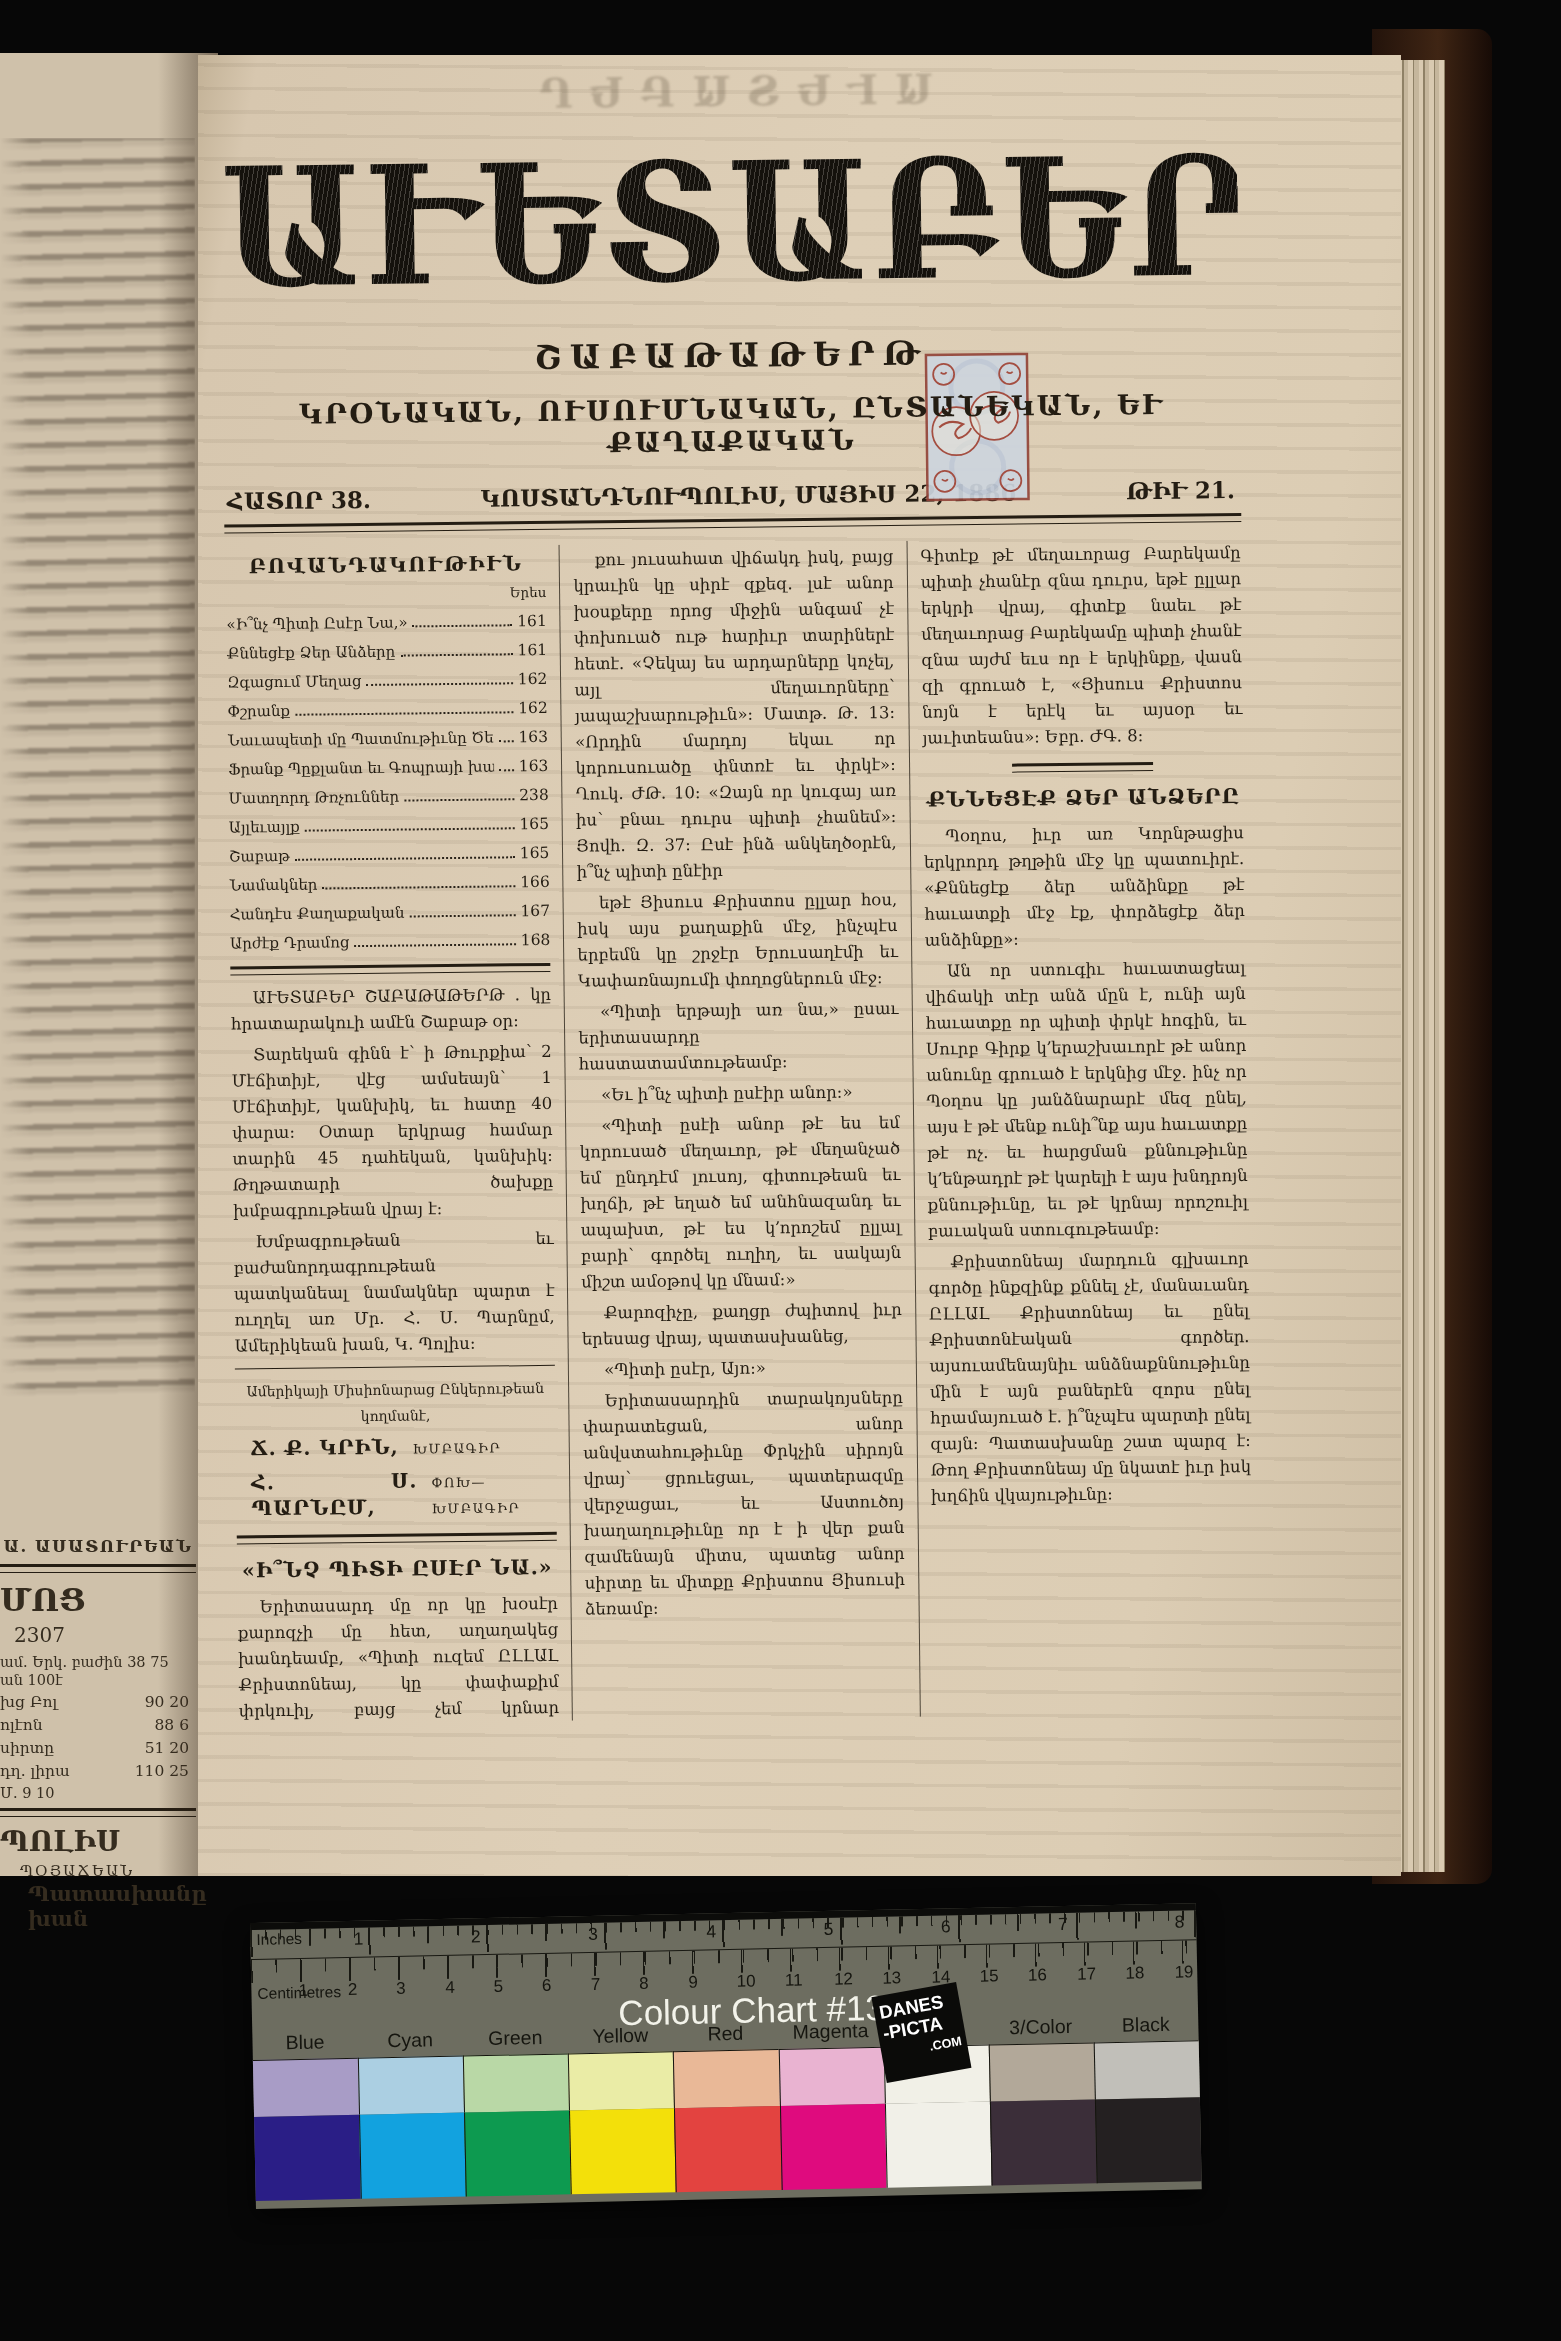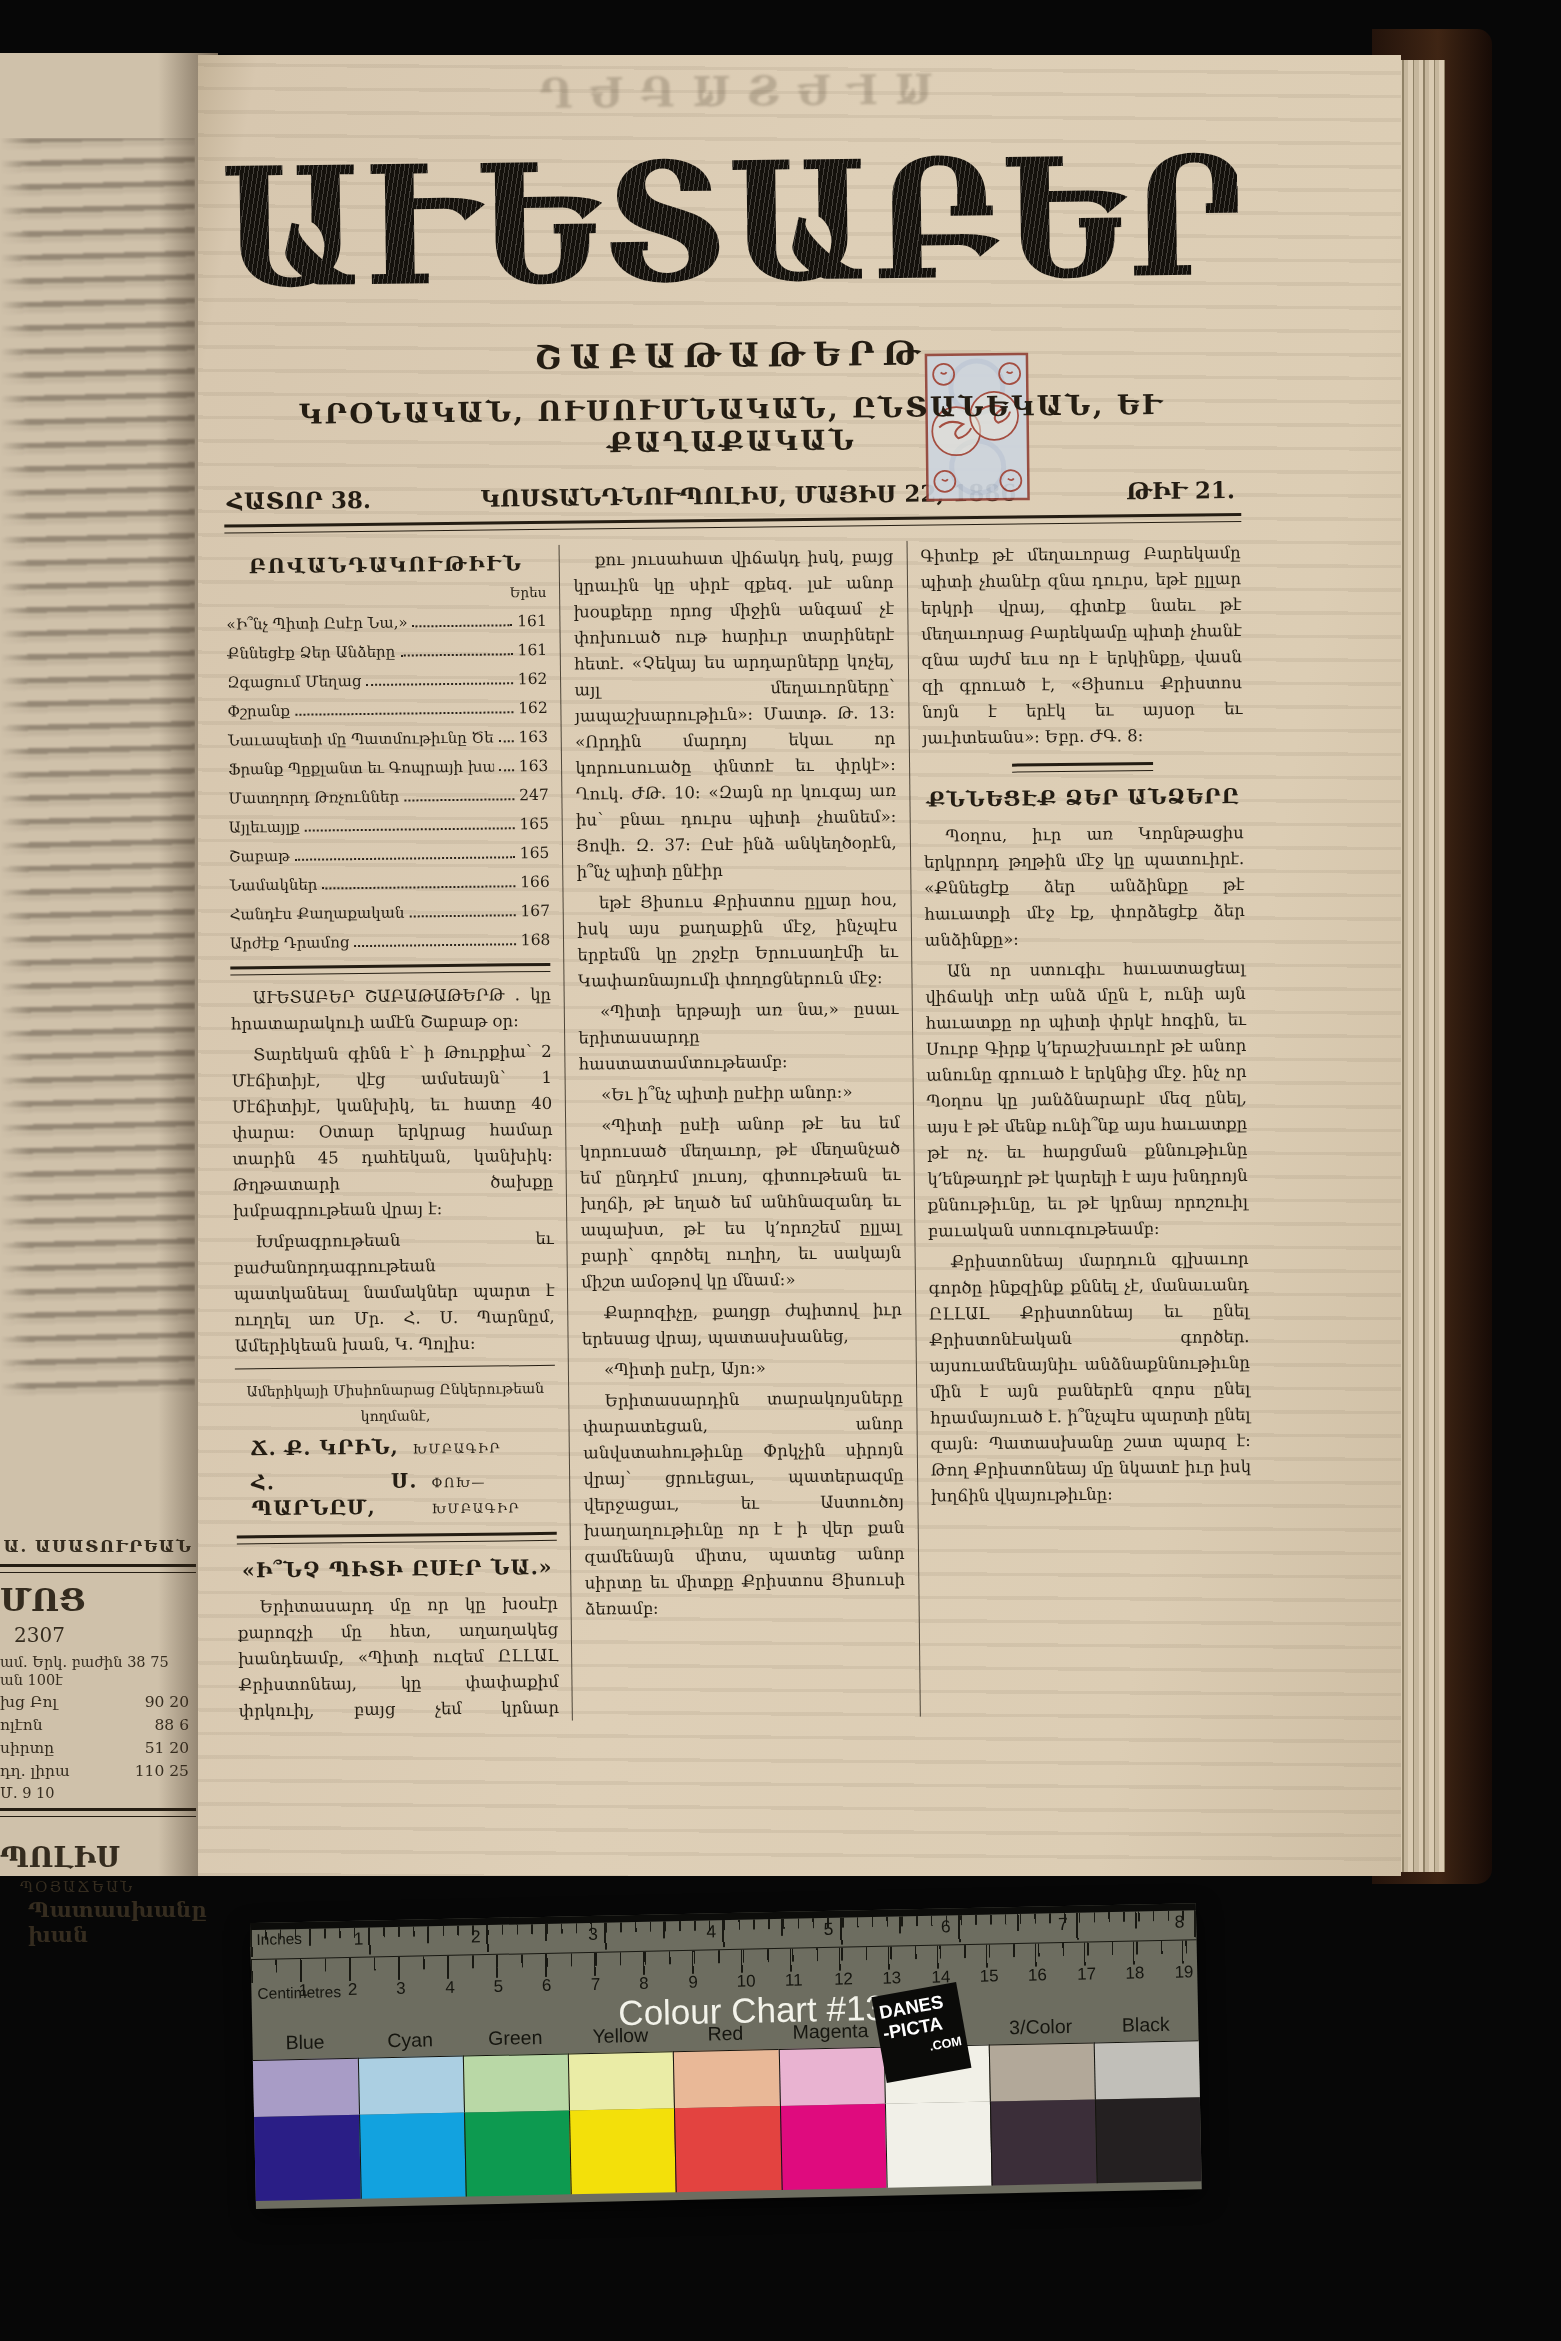--- a/index.html
+++ b/index.html
@@ -16,21 +16,21 @@
   .lp-tex{position:absolute;left:0;top:85px;width:195px;height:1261px;
     background:repeating-linear-gradient(178.6deg,rgba(56,46,34,.38) 0 5.5px,rgba(56,46,34,.08) 5.5px 11.5px,transparent 11.5px 23.5px);
     filter:blur(0.8px);-webkit-mask-image:linear-gradient(90deg,transparent,#000 30px);mask-image:linear-gradient(90deg,transparent,#000 30px);}
   .lp-frag{position:absolute;left:0;top:1484px;width:196px;color:#352c1f;}
   .lp-name{font-weight:bold;font-size:16.5px;text-align:center;letter-spacing:1.5px;}
   .lp-head{font-weight:bold;font-size:32px;margin-top:7px;text-align:center;}
   .lp-year{font-size:20px;margin:4px 0 7px 14px;}
   .lp-small{font-size:14.5px;margin:2px 0;}
   .lp-row{display:flex;justify-content:space-between;font-size:15.5px;margin:5px 0;padding-right:7px;}
   .lp-row b{font-weight:normal;min-width:65px;text-align:right;}
-  .lp-city{font-weight:bold;font-size:28px;margin-top:24px;}
+  .lp-city{font-weight:bold;font-size:28px;margin-top:8px;}
   .lp-agent{font-size:15px;letter-spacing:2px;margin:4px 0 1px 20px;}
   .lp-khan{font-weight:bold;font-size:21px;margin-left:28px;}
 
   .main-page{position:absolute;left:198px;top:55px;width:1203px;height:1821px;
     background:linear-gradient(100deg,#c3b297 0,#d7c7af 60px,#decfb7 45%,#dccdb4 80%,#cdbda3 100%);}
   .main-page::before{content:"";position:absolute;inset:0;
     background:repeating-linear-gradient(0.4deg,rgba(113,98,76,.10) 0 3.5px,transparent 3.5px 23.5px);pointer-events:none;}
   .sheet{position:absolute;inset:0;padding:12px 165px 0 21px;transform:rotate(-0.65deg);transform-origin:50% 0;color:#241d13;}
 
   
@@ -209,21 +209,21 @@
                 <span class="toc-p">163</span>
               </div>
               <div class="toc-row">
                 <span class="toc-t">Ֆրանք Պըքլանտ եւ Գոպրայի խայթը</span>
                 <span class="toc-dots"></span>
                 <span class="toc-p">163</span>
               </div>
               <div class="toc-row">
                 <span class="toc-t">Մատղորդ Թռչուններ</span>
                 <span class="toc-dots"></span>
-                <span class="toc-p">247</span>
+                <span class="toc-p">238</span>
               </div>
               <div class="toc-row">
                 <span class="toc-t">Այլեւայլք</span>
                 <span class="toc-dots"></span>
                 <span class="toc-p">165</span>
               </div>
               <div class="toc-row">
                 <span class="toc-t">Շաբաթ</span>
                 <span class="toc-dots"></span>
                 <span class="toc-p">165</span>

